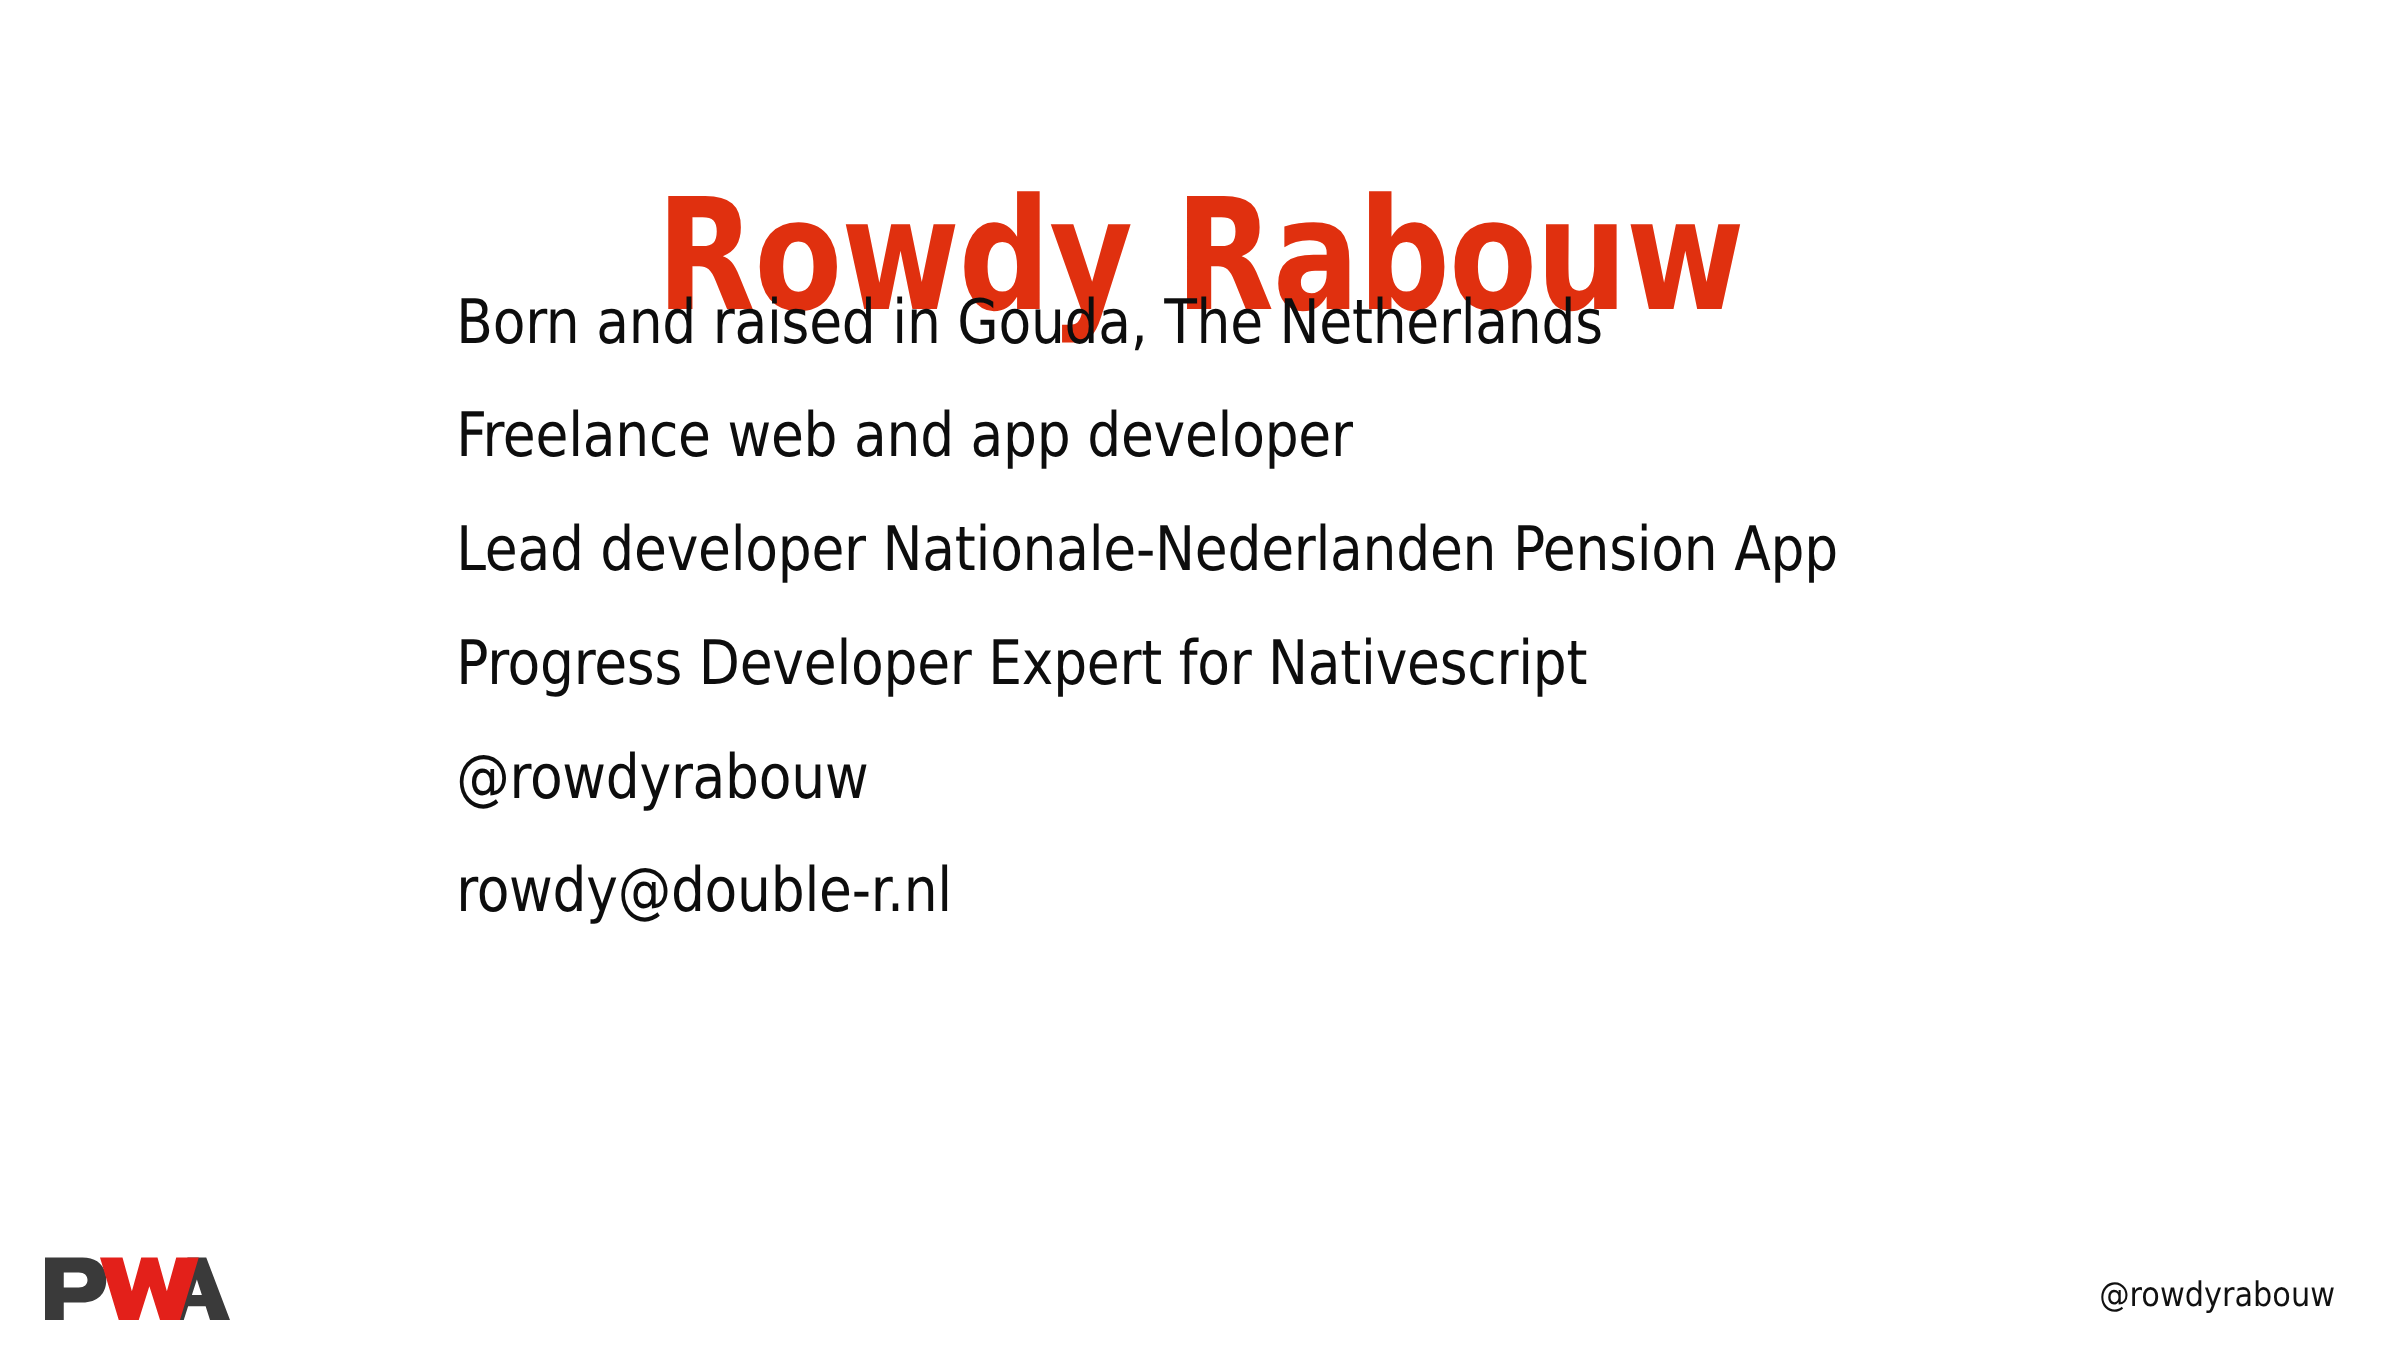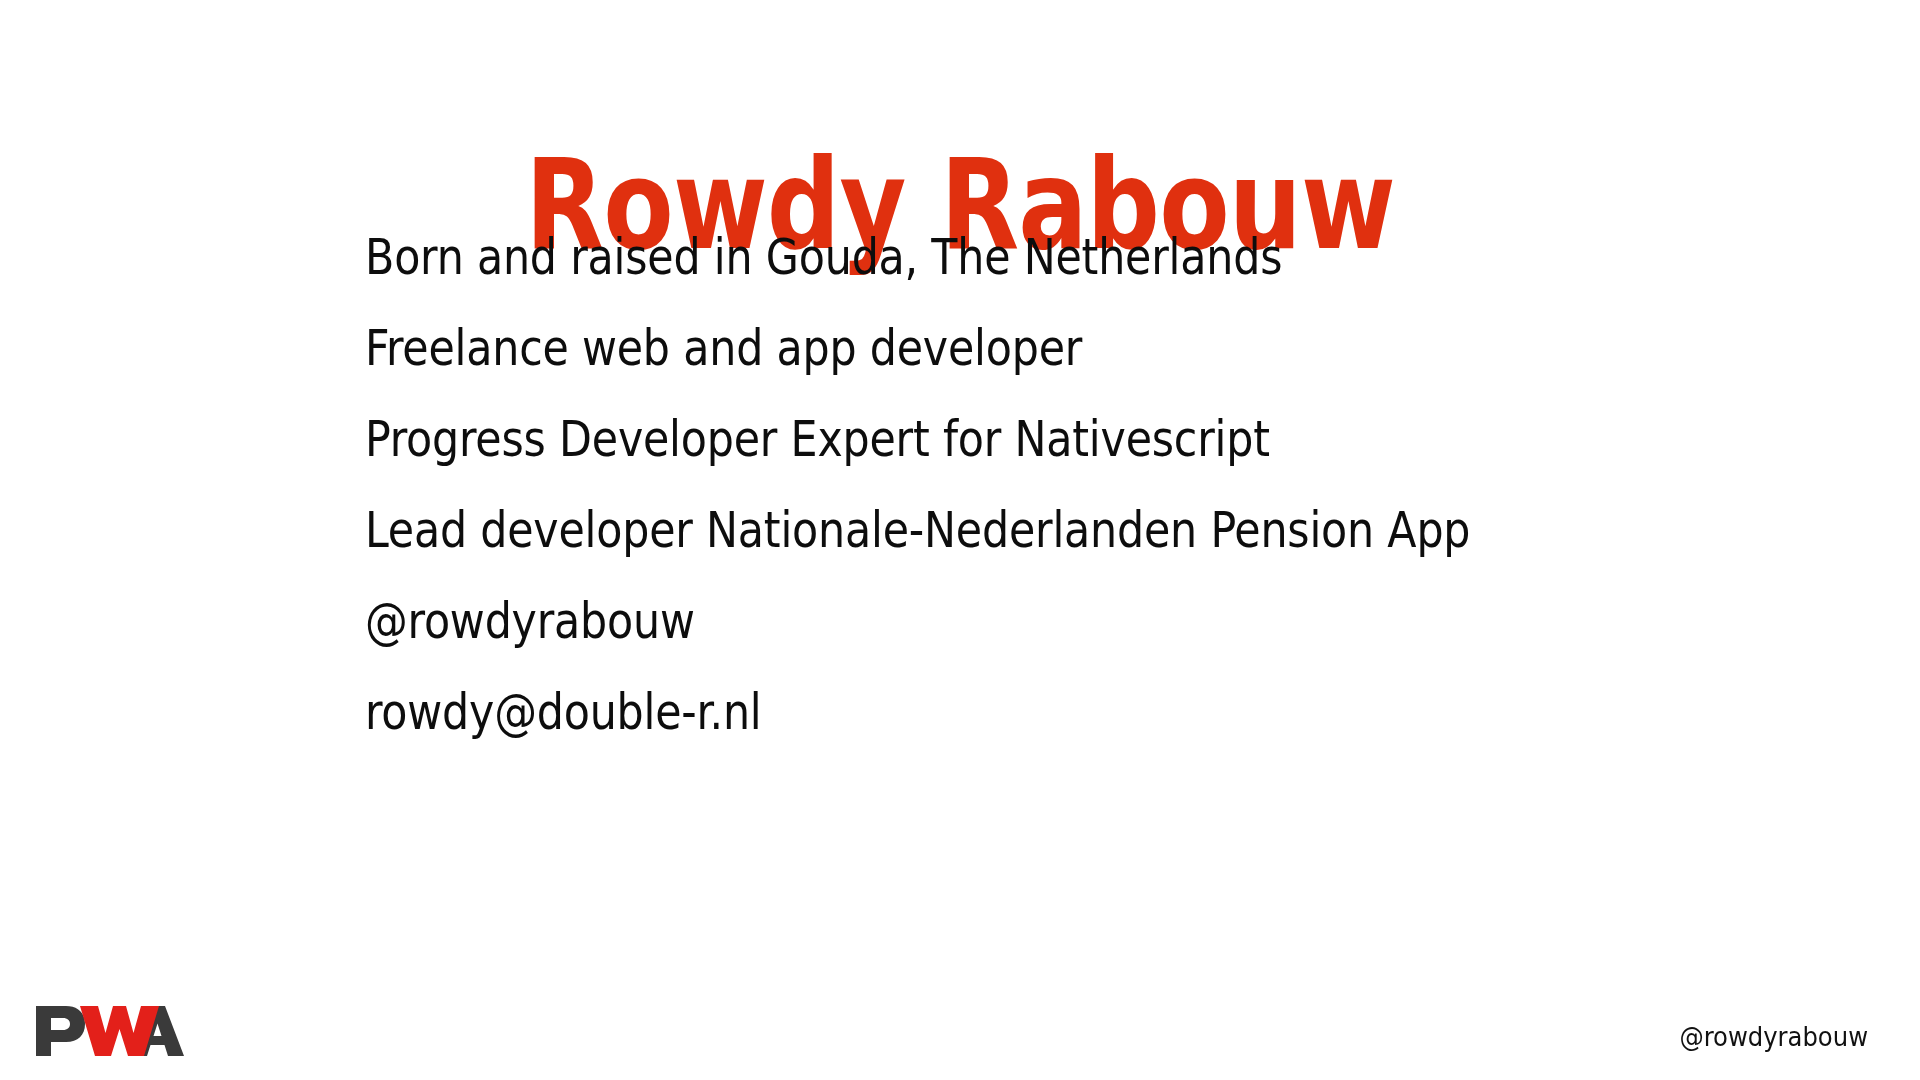--- a/index.html
+++ b/index.html
@@ -124,25 +124,25 @@
     <li class="bullet-item">
       <span class="bullet-text">Born and raised in Gouda, The Netherlands</span>
     </li>
 
     <li class="bullet-item">
       <span class="bullet-text">Freelance web and app developer</span>
     </li>
 
 
     <li class="bullet-item">
-      <span class="bullet-text">Progress Developer Expert for Nativescript</span>
+      <span class="bullet-text">Lead developer Nationale-Nederlanden Pension App</span>
     </li>
 
     <li class="bullet-item">
-      <span class="bullet-text">Lead developer Nationale-Nederlanden Pension App</span>
+      <span class="bullet-text">Progress Developer Expert for Nativescript</span>
     </li>
 
     <li class="bullet-item">
       <span class="bullet-text">@rowdyrabouw</span>
     </li>
 
     <li class="bullet-item">
       <span class="bullet-text">rowdy@double-r.nl</span>
     </li>
 

